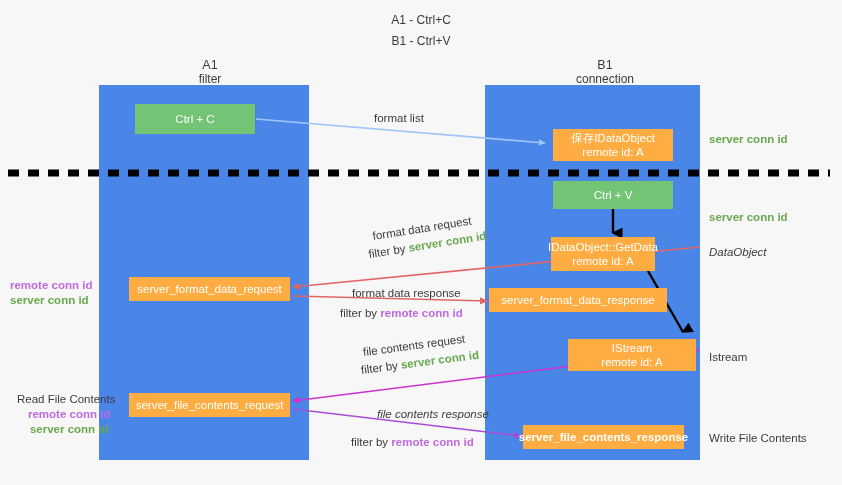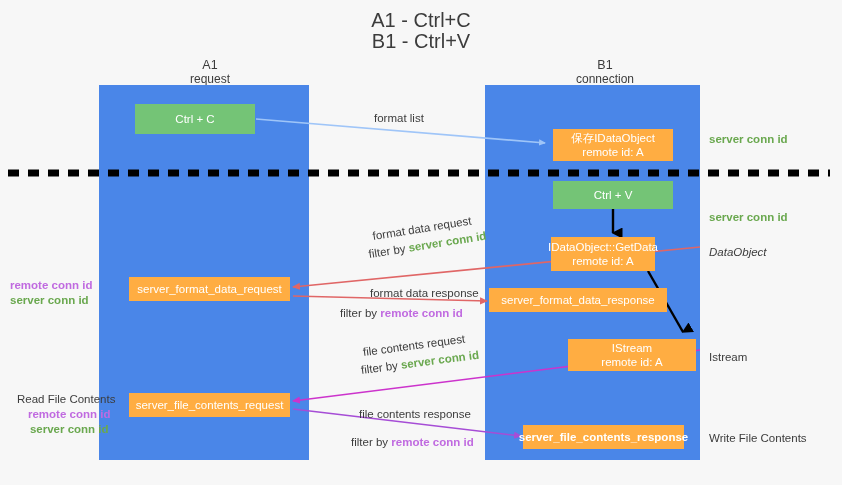--- a/index.html
+++ b/index.html
@@ -10,21 +10,21 @@
     overflow:hidden;
     position:relative;
   }
   #stage{position:absolute;left:0;top:0;width:842px;height:485px;}
   .abs{position:absolute;}
 
   
   .title{
     left:0;top:10px;width:842px;
     text-align:center;color:#3c3c3c;
-    font-size:20px;line-height:21px;
+    font-size:12px;line-height:21px;
   }
 
   
   .colhead{
     text-align:center;color:#3c3c3c;font-size:12px;line-height:14px;
   }
   .colhead .big{font-size:12.5px;}
 
   
   .lane{background:#4a86e8;}
@@ -63,21 +63,21 @@
 
 <div id="stage">
 
   <div class="abs title">
     <div>A1 - Ctrl+C</div>
     <div>B1 - Ctrl+V</div>
   </div>
 
   <div class="abs colhead" style="left:120px;top:58px;width:180px;">
     <div class="big">A1</div>
-    <div>request</div>
+    <div>filter</div>
   </div>
   <div class="abs colhead" style="left:515px;top:58px;width:180px;">
     <div class="big">B1</div>
     <div>connection</div>
   </div>
 
   <div class="abs lane" style="left:99px;top:85px;width:210px;height:375px;"></div>
   <div class="abs lane" style="left:485px;top:85px;width:215px;height:375px;"></div>
 
   <svg class="overlay">
@@ -160,35 +160,35 @@
   </div>
 
   <div class="abs" style="left:370px;top:228px;">
     <div class="edgelabel rot-up" style="margin-left:4px;">format data request</div>
     <div class="edgelabel rot-up" style="margin-top:2px;">
       <span class="plain-t">filter by</span>
       <span class="green-t">server conn id</span>
     </div>
   </div>
 
-  <div class="abs edgelabel" style="left:370px;top:285px;">format data response</div>
+  <div class="abs edgelabel" style="left:352px;top:285px;">format data response</div>
   <div class="abs edgelabel" style="left:340px;top:305px;">
     <span class="plain-t">filter by</span>
     <span class="purple-t">remote conn id</span>
   </div>
 
   <div class="abs" style="left:362px;top:344px;">
     <div class="edgelabel rot-up2" style="margin-left:2px;">file contents request</div>
     <div class="edgelabel rot-up2" style="margin-top:2px;">
       <span class="plain-t">filter by</span>
       <span class="green-t">server conn id</span>
     </div>
   </div>
 
-  <div class="abs edgelabel" style="left:359px;top:406px;">file contents response</div>
+  <div class="abs edgelabel" style="left:377px;top:406px;font-style:italic;">file contents response</div>
   <div class="abs edgelabel" style="left:351px;top:434px;">
     <span class="plain-t">filter by</span>
     <span class="purple-t">remote conn id</span>
   </div>
 
   <div class="abs sidelabel green-t" style="left:709px;top:132px;">server conn id</div>
 
   <div class="abs sidelabel green-t" style="left:709px;top:210px;">server conn id</div>
 
   <div class="abs sidelabel" style="left:709px;top:245px;font-style:italic;">DataObject</div>

